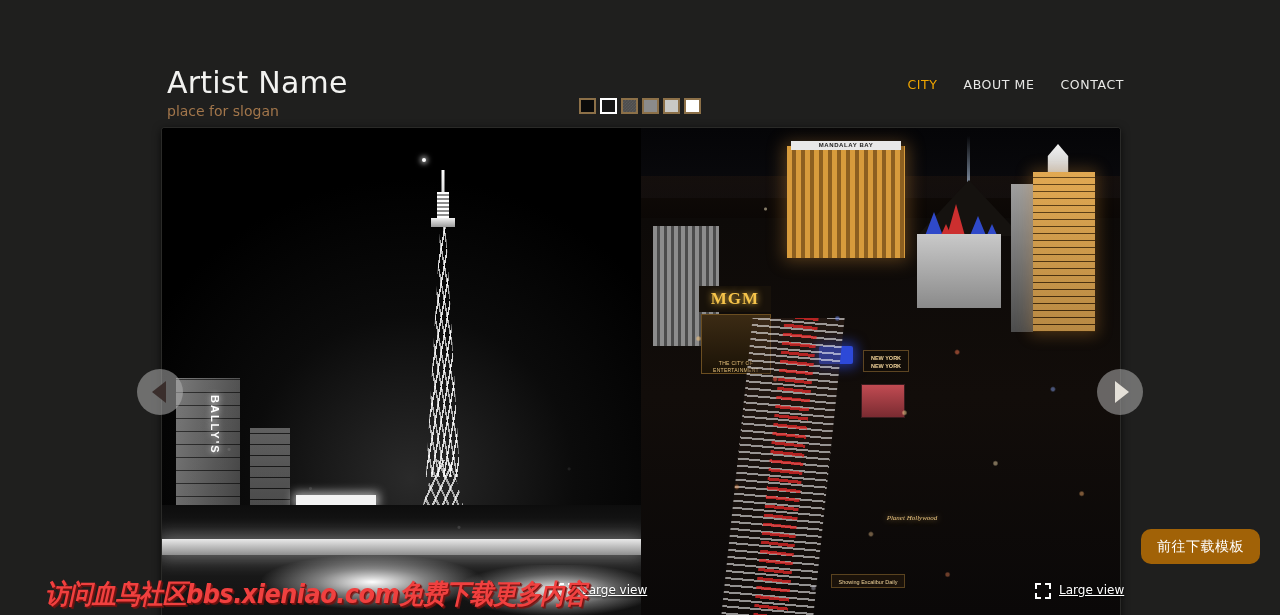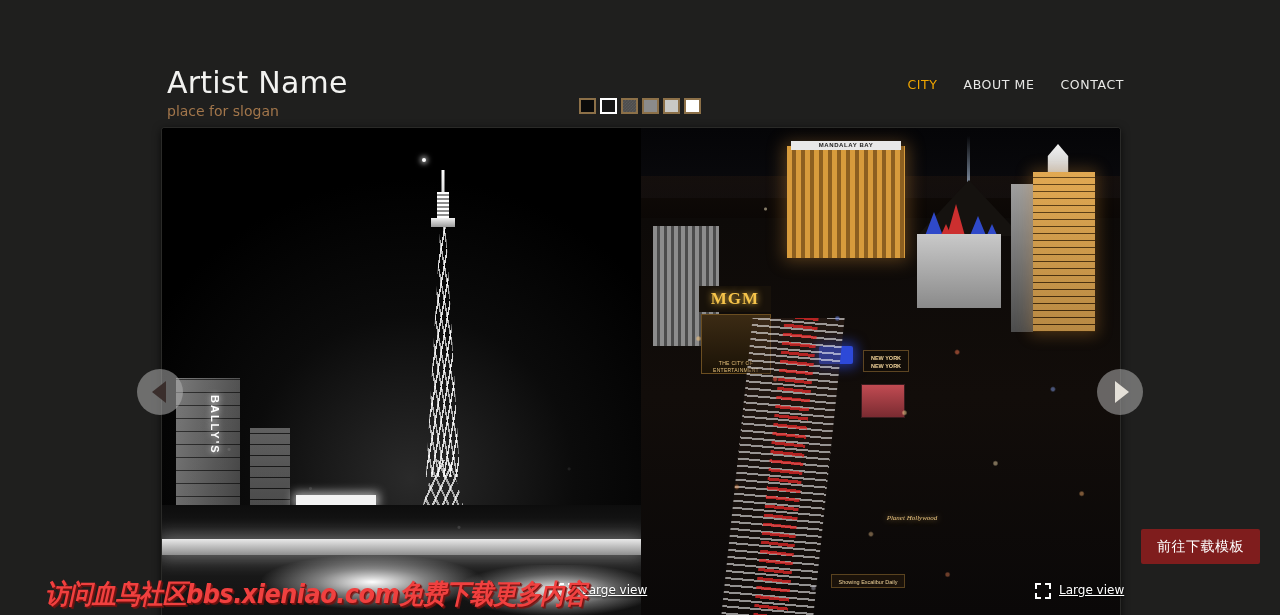--- a/index.html
+++ b/index.html
@@ -306,21 +306,21 @@
     font-family:"DejaVu Sans", sans-serif;
     text-shadow:1px 1px 0 #7a1210, 2px 2px 0 rgba(120,18,16,.7);
     transform:scaleY(1.12);
     transform-origin:left top;
     pointer-events:none;
   }
 
   
   .cta {
     position:absolute; left:1141px; top:529px; width:119px; height:35px;
-    background:#7f1d1d; border-radius:2px;
+    background:#a16207; border-radius:10px;
     color:#ffffff; font-size:14px; letter-spacing:.5px;
     display:flex; align-items:center; justify-content:center;
     cursor:pointer; z-index:9;
     font-family:"DejaVu Sans", sans-serif;
   }
 </style>
 </head>
 <body>
 
 <div class="page">

